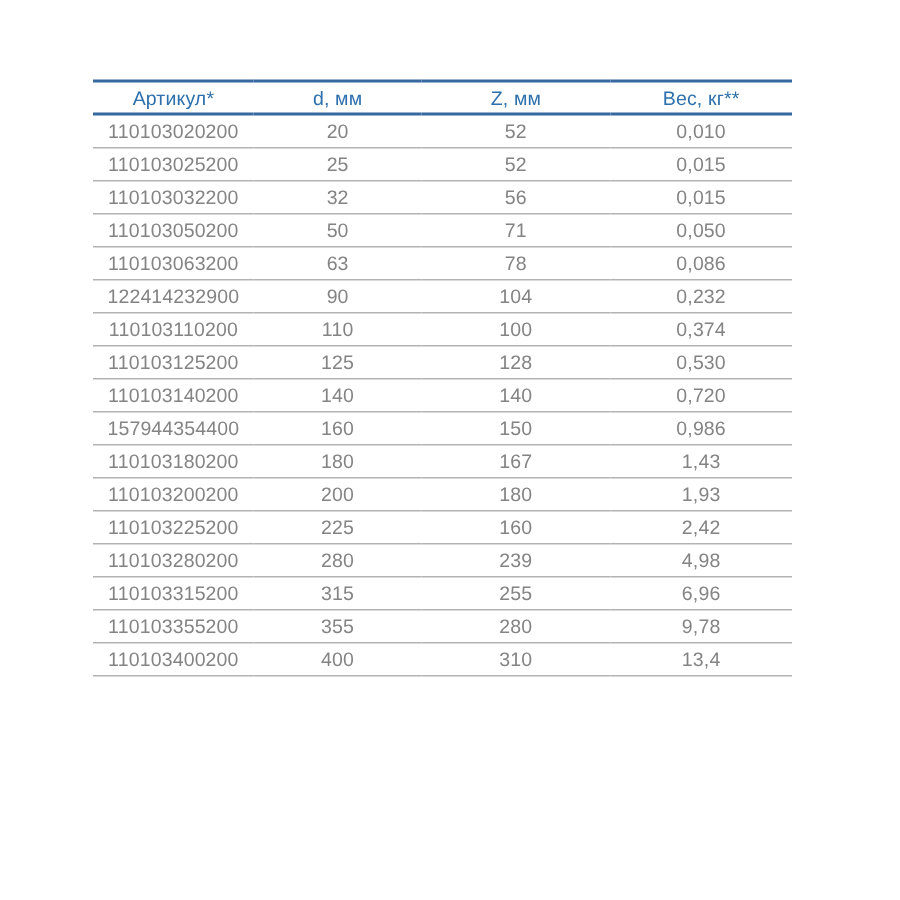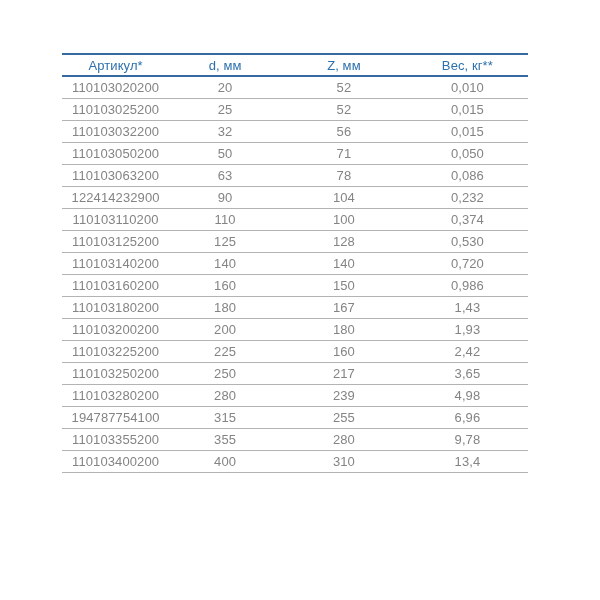--- a/index.html
+++ b/index.html
@@ -118,21 +118,21 @@
           <td>128</td>
           <td>0,530</td>
         </tr>
         <tr>
           <td>110103140200</td>
           <td>140</td>
           <td>140</td>
           <td>0,720</td>
         </tr>
         <tr>
-          <td>110103160200</td>
+          <td>157944354400</td>
           <td>160</td>
           <td>150</td>
           <td>0,986</td>
         </tr>
         <tr>
           <td>110103180200</td>
           <td>180</td>
           <td>167</td>
           <td>1,43</td>
         </tr>
@@ -142,33 +142,27 @@
           <td>180</td>
           <td>1,93</td>
         </tr>
         <tr>
           <td>110103225200</td>
           <td>225</td>
           <td>160</td>
           <td>2,42</td>
         </tr>
         <tr>
-          <td>110103250200</td>
-          <td>250</td>
-          <td>217</td>
-          <td>3,65</td>
-        </tr>
-        <tr>
           <td>110103280200</td>
           <td>280</td>
           <td>239</td>
           <td>4,98</td>
         </tr>
         <tr>
-          <td>194787754100</td>
+          <td>110103315200</td>
           <td>315</td>
           <td>255</td>
           <td>6,96</td>
         </tr>
         <tr>
           <td>110103355200</td>
           <td>355</td>
           <td>280</td>
           <td>9,78</td>
         </tr>

